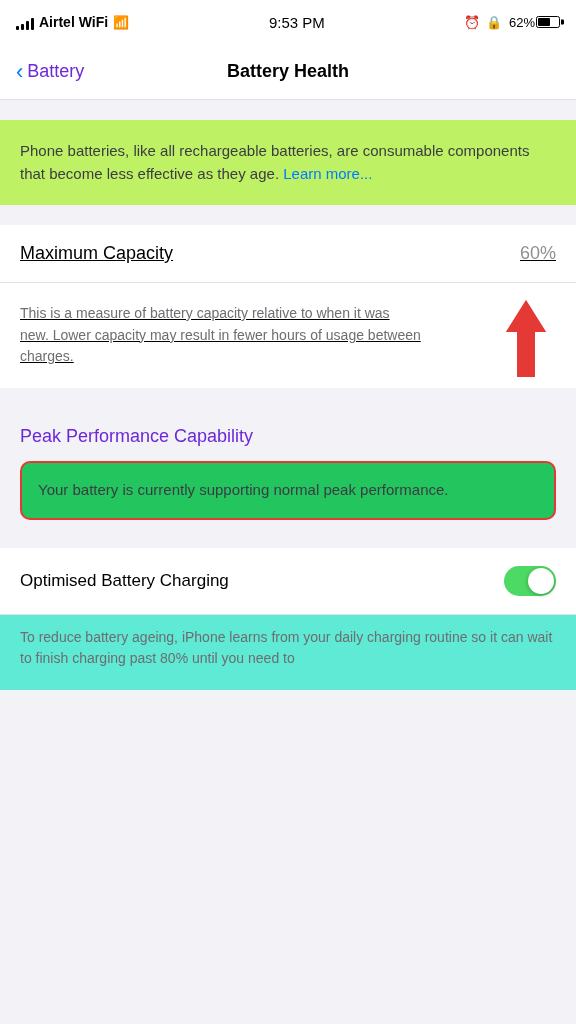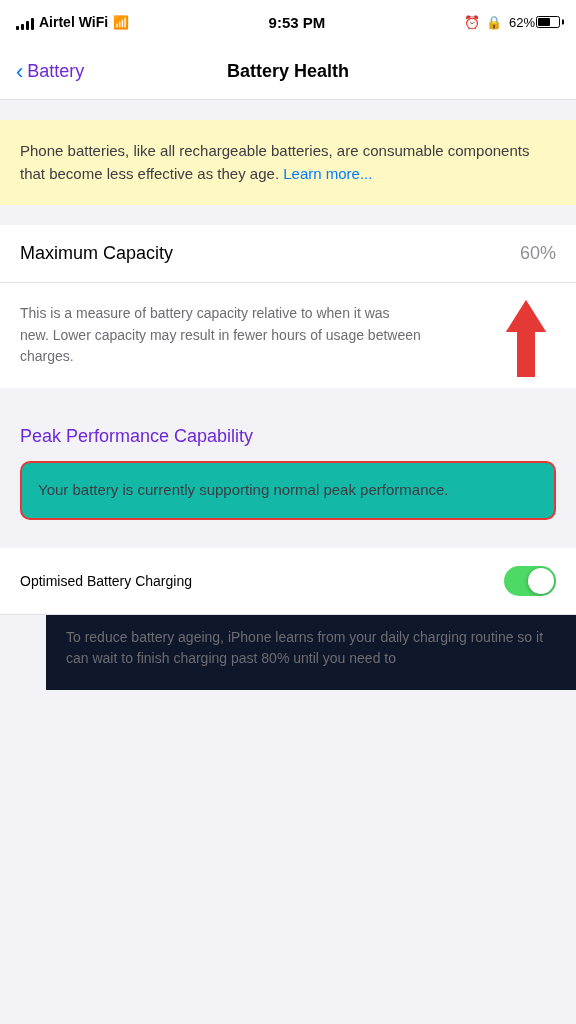--- a/index.html
+++ b/index.html
@@ -44,21 +44,21 @@
     }
     .signal-bars span:nth-child(1) { height: 4px; }
     .signal-bars span:nth-child(2) { height: 6px; }
     .signal-bars span:nth-child(3) { height: 9px; }
     .signal-bars span:nth-child(4) { height: 12px; }
     .wifi-icon {
       font-size: 13px;
     }
     .status-center {
       font-size: 15px;
-      font-weight: 700;
+      font-weight: 400;
     }
     .status-right {
       display: flex;
       align-items: center;
       gap: 6px;
       font-size: 13px;
       font-weight: 500;
     }
     .alarm-icon, .lock-icon {
       font-size: 13px;
@@ -136,21 +136,21 @@
       margin-right: 90px;
     }
 
     
     .content {
       padding: 0;
     }
 
     
     .section-card {
-      background: #fef9c3;
+      background: #bef264;
       margin: 20px 0 0 0;
       padding: 20px 20px;
     }
 
     .section-card p {
       font-size: 15px;
       color: #3c3c43;
       line-height: 1.5;
     }
 
@@ -162,20 +162,21 @@
     
     .divider-section {
       height: 20px;
       background: #f2f2f7;
     }
 
     
     .capacity-section {
       background: #fff;
       margin-top: 0;
+      text-decoration: underline;
     }
     .capacity-row {
       display: flex;
       align-items: center;
       justify-content: space-between;
       padding: 18px 20px;
       border-bottom: 1px solid #e0e0e5;
     }
     .capacity-label {
       font-size: 18px;
@@ -214,21 +215,21 @@
       padding: 18px 20px 10px 20px;
     }
     .peak-title {
       font-size: 18px;
       font-weight: 400;
       color: #6d28d9;
       margin-bottom: 14px;
     }
 
     .peak-box {
-      background: #14b8a6;
+      background: #22c55e;
       border: 2px solid #e53935;
       border-radius: 10px;
       padding: 16px;
       margin-bottom: 18px;
     }
     .peak-box p {
       font-size: 15px;
       color: #3c3c43;
       line-height: 1.5;
     }
@@ -239,21 +240,21 @@
       margin-top: 0;
     }
     .optimised-row {
       display: flex;
       align-items: center;
       justify-content: space-between;
       padding: 18px 20px;
       border-bottom: 1px solid #e0e0e5;
     }
     .optimised-label {
-      font-size: 14px;
+      font-size: 17px;
       font-weight: 400;
       color: #000;
     }
 
     
     .toggle {
       width: 52px;
       height: 30px;
       border-radius: 15px;
       background: #4cd964;
@@ -266,23 +267,22 @@
       border-radius: 50%;
       background: #fff;
       position: absolute;
       top: 2px;
       right: 2px;
       box-shadow: 0 1px 4px rgba(0,0,0,0.3);
     }
 
     
     .bottom-desc {
-      background: #0f172a;
+      background: #5eead4;
       padding: 12px 20px 20px 20px;
-      margin-left: 46px;
     }
     .bottom-desc p {
       font-size: 14px;
       color: #6d6d72;
       line-height: 1.55;
     }
   </style>
 </head>
 <body>
 

